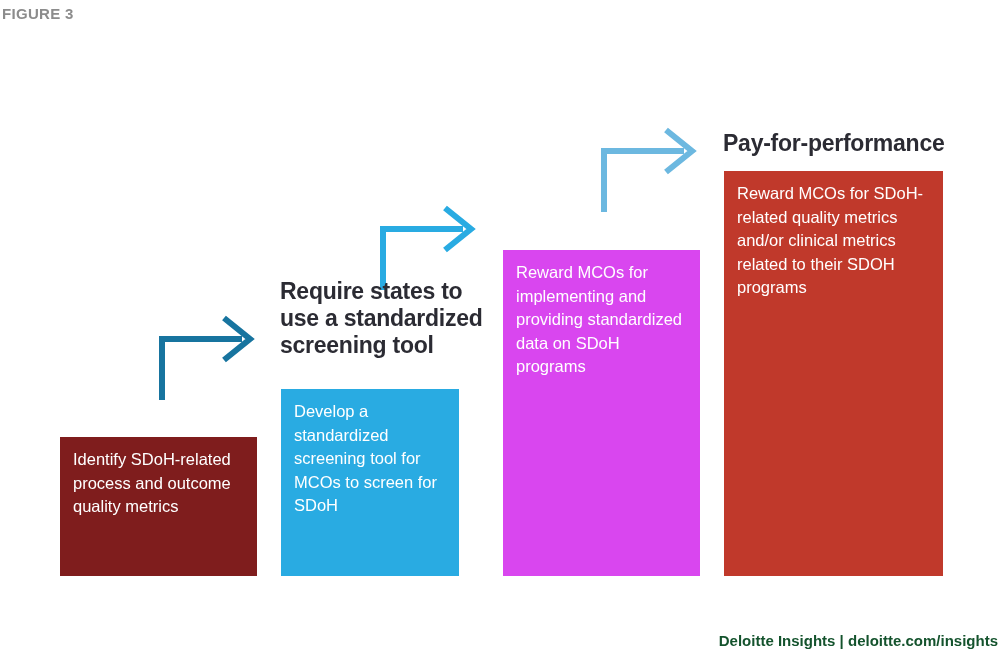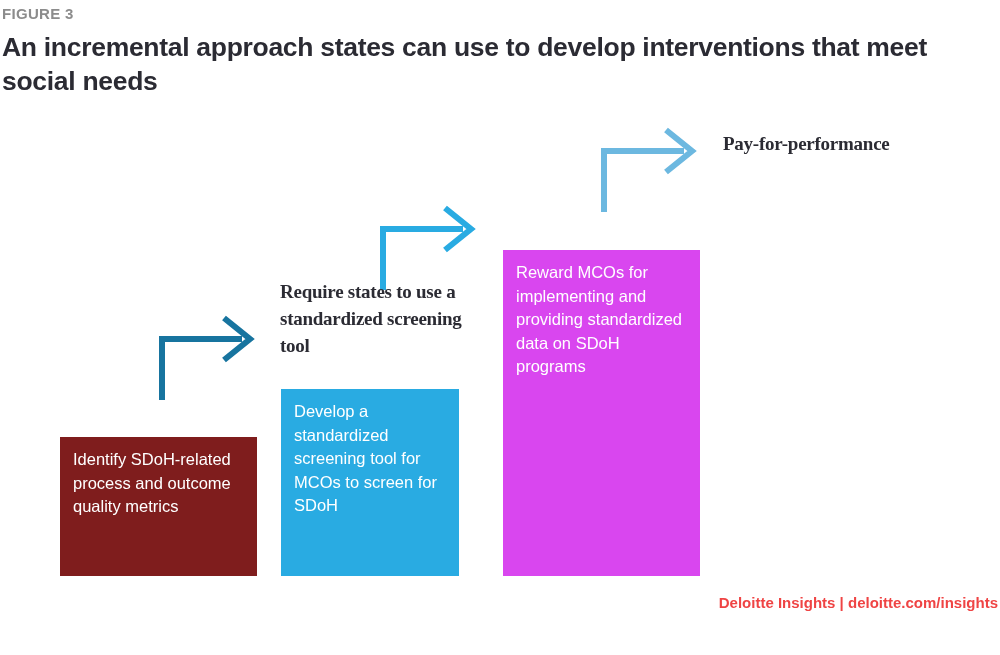--- a/index.html
+++ b/index.html
@@ -41,25 +41,25 @@
     font-weight: 700;
     color: #2b2b33;
     letter-spacing: -0.3px;
     font-family: "Liberation Sans", sans-serif;
   }
 
   
   .step-label {
     position: absolute;
     font-weight: 700;
-    font-size: 19px;
+    font-size: 23px;
     line-height: 27px;
     color: #2b2b33;
     letter-spacing: -0.25px;
-    font-family: Liberation Serif, serif;
+    font-family: Liberation Sans, sans-serif;
   }
 
   .step-bar {
     position: absolute;
     overflow: hidden;
   }
 
   .step-bar-text {
     display: block;
     color: #ffffff;
@@ -82,36 +82,35 @@
     left: 2px;
     top: 608px;
     font-size: 15px;
     color: #6e6e6e;
     font-family: "Liberation Sans", sans-serif;
   }
 
   .brand-note {
     position: absolute;
     right: 2px;
-    top: 594px;
+    top: 632px;
     font-size: 15px;
     font-weight: 700;
-    color: #ef4444;
+    color: #14532d;
     white-space: nowrap;
     font-family: "Liberation Sans", sans-serif;
   }
 </style>
 </head>
 <body>
 
 <div id="figure-root">
 
   <div class="figure-eyebrow">FIGURE 3</div>
 
-  <h1 class="figure-title">An incremental approach states can use to develop interventions that meet social needs</h1>
 
   <svg class="step-arrow" style="left:150px; top:310px;" width="120" height="95" viewBox="0 0 120 95">
     <path d="M12 90 L12 29 L92 29" fill="none" stroke="#17749f" stroke-width="6" stroke-linecap="butt" stroke-linejoin="miter"></path>
     <path d="M74 8 L100 29 L74 50" fill="none" stroke="#17749f" stroke-width="6" stroke-linecap="butt" stroke-linejoin="miter"></path>
   </svg>
 
   <svg class="step-arrow" style="left:371px; top:200px;" width="120" height="95" viewBox="0 0 120 95">
     <path d="M12 90 L12 29 L92 29" fill="none" stroke="#29ABE2" stroke-width="6" stroke-linecap="butt" stroke-linejoin="miter"></path>
     <path d="M74 8 L100 29 L74 50" fill="none" stroke="#29ABE2" stroke-width="6" stroke-linecap="butt" stroke-linejoin="miter"></path>
   </svg>
@@ -132,17 +131,20 @@
     <span class="step-bar-text">Develop a standardized screening tool for MCOs to screen for SDoH</span>
   </div>
 
 
   <div class="step-bar" style="left:503px; top:250px; width:197px; height:326px; background:#d946ef;">
     <span class="step-bar-text">Reward MCOs for implementing and providing standardized data on SDoH programs</span>
   </div>
 
   <div class="step-label" style="left:723px; top:130px; width:250px;">Pay-for-performance</div>
 
+  <div class="step-bar" style="left:724px; top:171px; width:219px; height:405px; background:#c0392b;">
+    <span class="step-bar-text">Reward MCOs for SDoH-related quality metrics and/or clinical metrics related to their SDOH programs</span>
+  </div>
 
 
   <div class="brand-note">Deloitte Insights | deloitte.com/insights</div>
 
 </div>
 
 </body></html>

